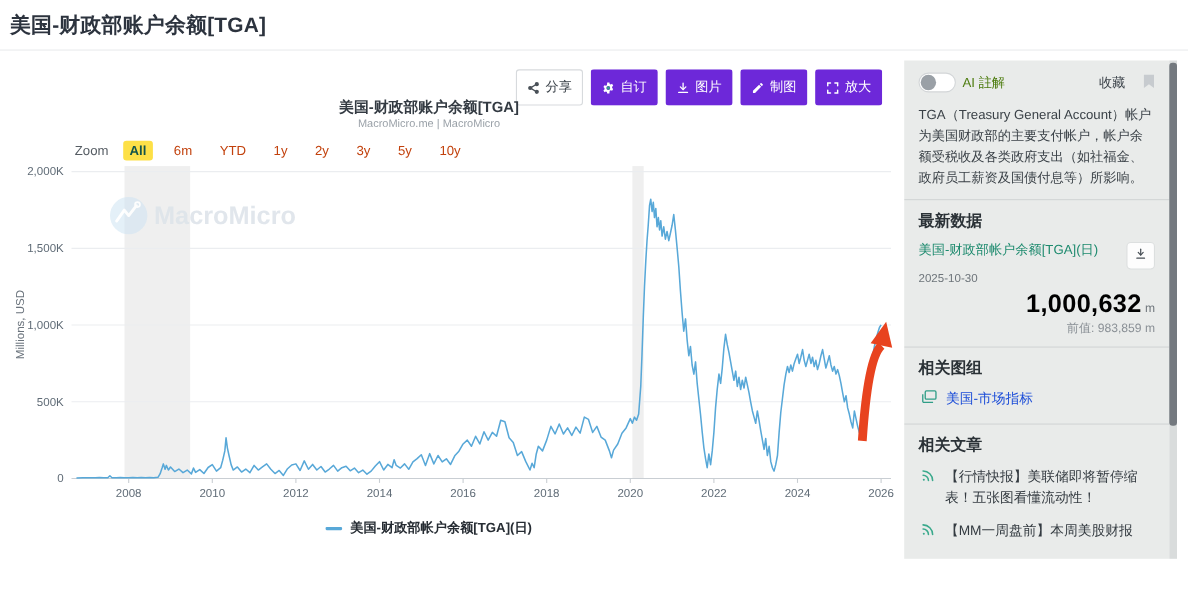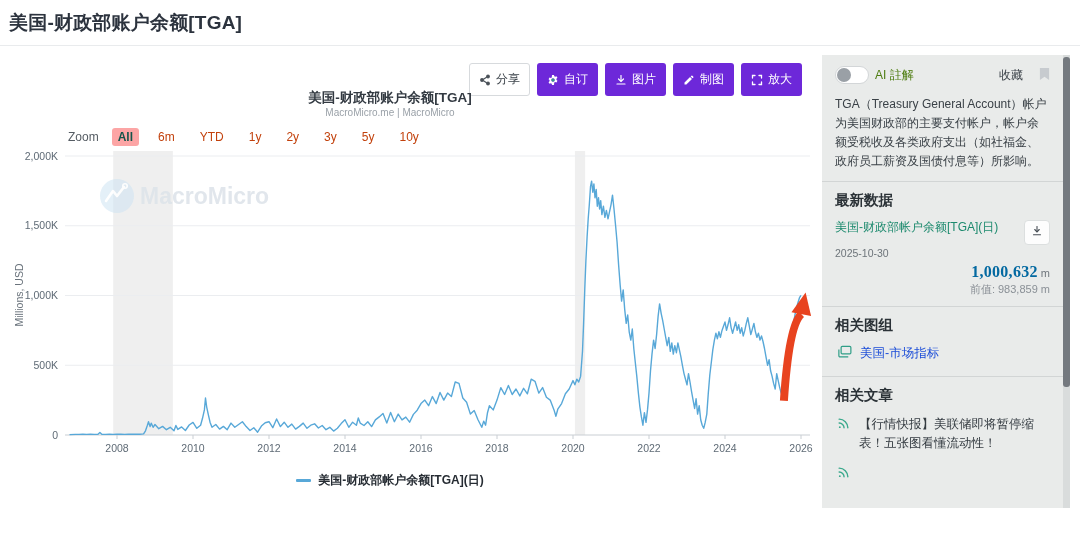--- a/index.html
+++ b/index.html
@@ -29,21 +29,21 @@
   .tbtn svg { display:block; }
 
   .chart-title  { position:absolute; top:42px; left:0; width:780px; text-align:center;
                   font-size:13.5px; font-weight:700; color:#333a42; }
   .chart-subtitle { position:absolute; top:60px; left:0; width:780px; text-align:center;
                   font-size:10px; color:#9aa1a8; }
 
   .zoom-row { position:absolute; top:81px; left:68px; display:flex; align-items:center; gap:13px;
               font-size:12px; color:#555c63; }
   .zoom-chip { color:#c2410c; cursor:pointer; padding:2px 6px; border-radius:3px; }
-  .zoom-chip.active { background:#fca5a5; color:#13544636; color:#14544a; font-weight:600; }
+  .zoom-chip.active { background:#fde047; color:#13544636; color:#14544a; font-weight:600; }
 
   .y-unit-label {
     position:absolute; left:-26px; top:242px; width:90px; text-align:center;
     font-size:10.5px; color:#6a737c; transform:rotate(-90deg);
   }
 
   .legend-row { position:absolute; top:425px; left:0; width:780px;
                 display:flex; justify-content:center; align-items:center; gap:7px; }
   .legend-dash { width:15px; height:3px; border-radius:1px; }
   .legend-label { font-size:12px; font-weight:600; color:#262c33; }
@@ -67,21 +67,21 @@
   .sb-desc { color:#3a4147; line-height:1.58; font-size:12px; margin-bottom:10px; }
   .sb-divider { border:none; border-top:1px solid #d2d5d5; margin:9px -13px; }
   .sb-heading { font-size:14.5px; font-weight:700; color:#2b3237; margin:4px 0 10px 0; }
 
   .latest-series-row { display:flex; justify-content:space-between; align-items:flex-start; }
   .latest-series { color:#1d8a6e; font-size:12px; line-height:1.3; cursor:pointer; max-width:185px; }
   .dl-btn { width:26px; height:25px; background:#fdfdfd; border:1px solid #dcdfdf; border-radius:4px;
             display:flex; align-items:center; justify-content:center; cursor:pointer; }
   .latest-date { font-size:10.5px; color:#6d747a; margin-top:2px; }
   .latest-value-row { text-align:right; margin-top:4px; }
-  .latest-value { font-size:16px; font-weight:700; color:#0369a1; letter-spacing:.3px;font-family:Liberation Serif, serif; }
+  .latest-value { font-size:23px; font-weight:700; color:#000000; letter-spacing:.3px; }
   .latest-unit { font-size:11px; color:#6f767c; font-weight:400; margin-left:3px; }
   .latest-prev { text-align:right; font-size:11px; color:#8a9096; margin-top:1px; }
 
   .group-item { display:flex; align-items:center; gap:8px; color:#1d4ed8; font-size:12.5px;
                 margin:2px 0 14px 2px; cursor:pointer; }
 
   .article-item { display:flex; gap:9px; margin:0 0 12px 2px; cursor:pointer; }
   .article-item .txt { color:#343b41; font-size:12.5px; line-height:1.5; }
 
   svg text { font-family:"Liberation Sans","DejaVu Sans",sans-serif; }
@@ -303,17 +303,18 @@
   </div>
 
   <div class="article-item">
     <span style="margin-top:2px;">
       <svg width="13" height="13" viewBox="0 0 24 24" fill="none" stroke="#3aa98c" stroke-width="2.6" stroke-linecap="round">
         <path d="M4 11a9 9 0 0 1 9 9"></path>
           <path d="M4 4a16 16 0 0 1 16 16"></path>
           <circle cx="5.2" cy="18.8" r="1.7" fill="#3aa98c" stroke="none"></circle>
       </svg>
     </span>
+    <span class="txt">【MM一周盘前】本周美股财报</span>
   </div>
 </div>
 
 <div class="sb-scroll-track"></div>
 <div class="sb-scroll-thumb"></div>
 
 </body></html>

